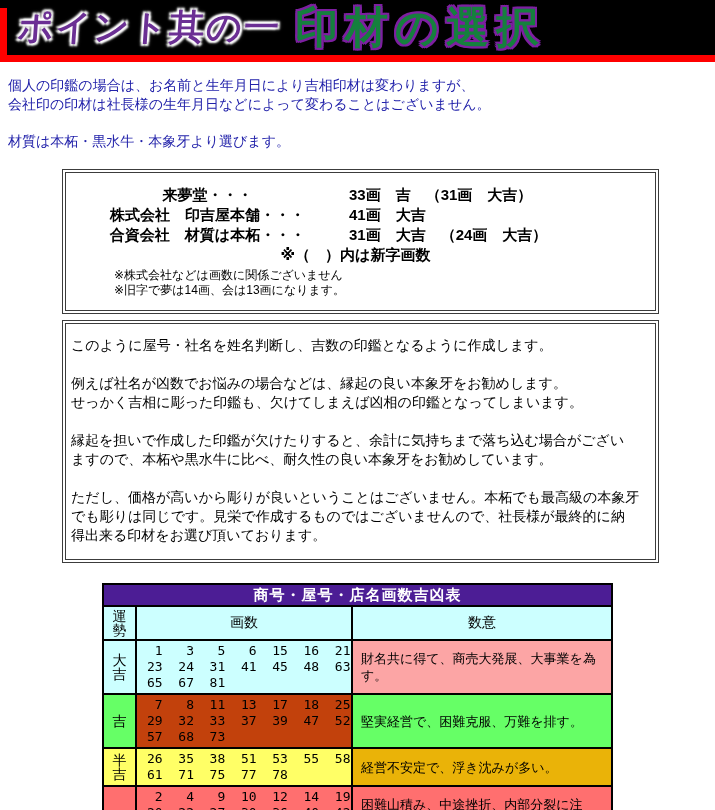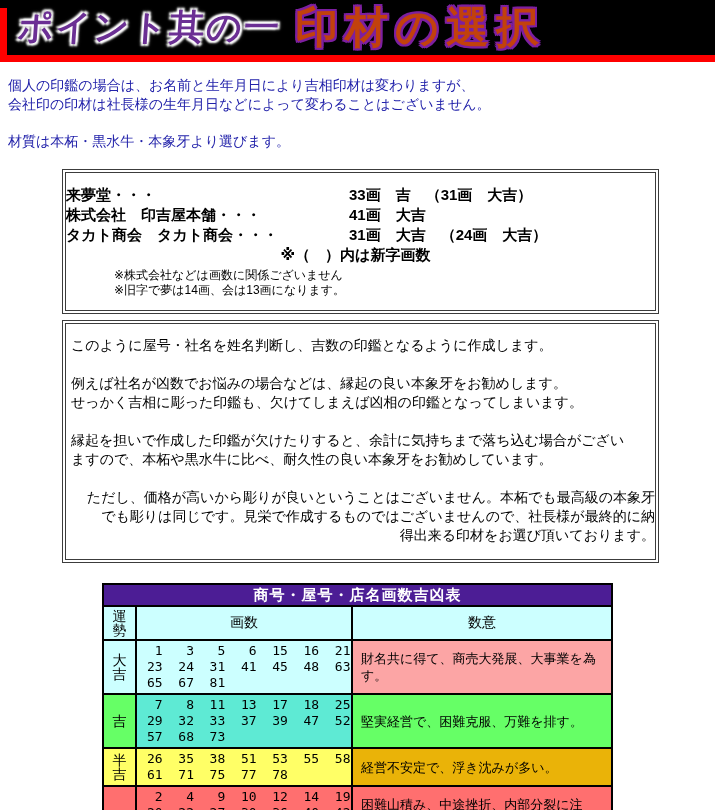--- a/index.html
+++ b/index.html
@@ -16,42 +16,42 @@
   .banner-red-bottom{ position:absolute; left:0; right:0; bottom:0; height:7px; background:#f00; }
   .banner-inner { position:absolute; left:18px; top:0; right:0; height:55px;
                   display:flex; align-items:center; gap:14px; white-space:nowrap; }
   .banner-badge {
     font-size:35px; font-weight:bold; letter-spacing:2px; color:#6b2f94;
     text-shadow:-2px -2px 2px #fff, 2px -2px 2px #fff, -2px 2px 2px #fff,
                  2px 2px 2px #fff, 0 0 5px #fff;
     transform:skewX(-4deg);
   }
   .banner-title {
-    font-size:43px; font-weight:bold; letter-spacing:7px; color:#c2410c;
+    font-size:43px; font-weight:bold; letter-spacing:7px; color:#15803d;
     text-shadow:-2px -2px 0 #7d1fa0, 2px -2px 0 #7d1fa0, -2px 2px 0 #7d1fa0,
                  2px 2px 0 #7d1fa0, -2px 0 0 #7d1fa0, 2px 0 0 #7d1fa0,
                  0 -2px 0 #7d1fa0, 0 2px 0 #7d1fa0;
   }
 
   
   .intro { margin:14px 0 0 8px; color:#2222aa; font-size:14px; line-height:19px; }
   .intro p { white-space:pre-line; margin-bottom:18px; }
 
   
   .boxed { margin-left:62px; width:597px; border:4px double #3c3c3c; background:#fff; }
   .box-examples { margin-top:8px; padding:12px 10px 12px 0; }
   .ex-row { display:flex; font-weight:bold; font-size:15px; line-height:20px; }
-  .ex-name { width:283px; text-align:left; white-space:pre; }
+  .ex-name { width:283px; text-align:center; white-space:pre; }
   .ex-result { text-align:right; white-space:pre; }
   .ex-center { font-weight:bold; font-size:15px; line-height:20px; text-align:center; }
   .ex-notes { margin:3px 0 0 48px; font-size:12px; line-height:15px; white-space:pre-line; }
 
   .box-desc { margin-top:6px; padding:12px 0 14px 5px; font-size:14px; line-height:19px; }
   .box-desc p { white-space:pre-line; margin-bottom:19px; }
-  .box-desc p:last-child { margin-bottom:0;text-align:right; }
+  .box-desc p:last-child { margin-bottom:0; }
 
   
   table.fortune { border-collapse:collapse; margin:20px auto 0 auto; table-layout:fixed; width:511px; }
   table.fortune td, table.fortune th { border:2px solid #000; }
   .t-title { background:#4c1d95; color:#fff; font-weight:bold; font-size:15px;
              text-align:center; height:22px; letter-spacing:1px; }
   .t-head { background:#ccffff; font-weight:normal; font-size:14px; text-align:center; height:27px; }
   .col-luck { width:33px; }
   .col-num  { width:216px; }
   .cell-luck { text-align:center; font-size:14px; line-height:14px; padding:2px 0; }
@@ -80,21 +80,21 @@
 <div class="boxed box-examples">
   <div class="ex-row">
     <span class="ex-name">来夢堂・・・</span>
     <span class="ex-result">33画　吉　（31画　大吉）</span>
   </div>
   <div class="ex-row">
     <span class="ex-name">株式会社　印吉屋本舗・・・</span>
     <span class="ex-result">41画　大吉</span>
   </div>
   <div class="ex-row">
-    <span class="ex-name">タカト商会　タカト商会・・・</span>
+    <span class="ex-name">合資会社　材質は本柘・・・</span>
     <span class="ex-result">31画　大吉　（24画　大吉）</span>
   </div>
   <div class="ex-center">※（　）内は新字画数</div>
   <div class="ex-notes">※株式会社などは画数に関係ございません
 ※旧字で夢は14画、会は13画になります。</div>
 </div>
 
 <div class="boxed box-desc">
   <p>このように屋号・社名を姓名判断し、吉数の印鑑となるように作成します。</p>
   <p>例えば社名が凶数でお悩みの場合などは、縁起の良い本象牙をお勧めします。
@@ -123,21 +123,21 @@
   </tr>
   <tr>
     <td class="cell-luck" style="background: rgb(204, 255, 255);">大<br>吉</td>
     <td class="cell-num" style="background: rgb(204, 255, 255);"> 1   3   5   6  15  16  21
 23  24  31  41  45  48  63
 65  67  81</td>
     <td class="cell-meaning" style="background: #fca5a5;">財名共に得て、商売大発展、大事業を為す。</td>
   </tr>
   <tr>
     <td class="cell-luck" style="background: rgb(102, 255, 102);">吉</td>
-    <td class="cell-num" style="background: #5eead4;"> 7   8  11  13  17  18  25
+    <td class="cell-num" style="background: #c2410c;"> 7   8  11  13  17  18  25
 29  32  33  37  39  47  52
 57  68  73</td>
     <td class="cell-meaning" style="background: rgb(102, 255, 102);">堅実経営で、困難克服、万難を排す。</td>
   </tr>
   <tr>
     <td class="cell-luck" style="background: rgb(255, 255, 102);">半<br>吉</td>
     <td class="cell-num" style="background: rgb(255, 255, 102);">26  35  38  51  53  55  58
 61  71  75  77  78</td>
     <td class="cell-meaning" style="background: #eab308;">経営不安定で、浮き沈みが多い。</td>
   </tr>

